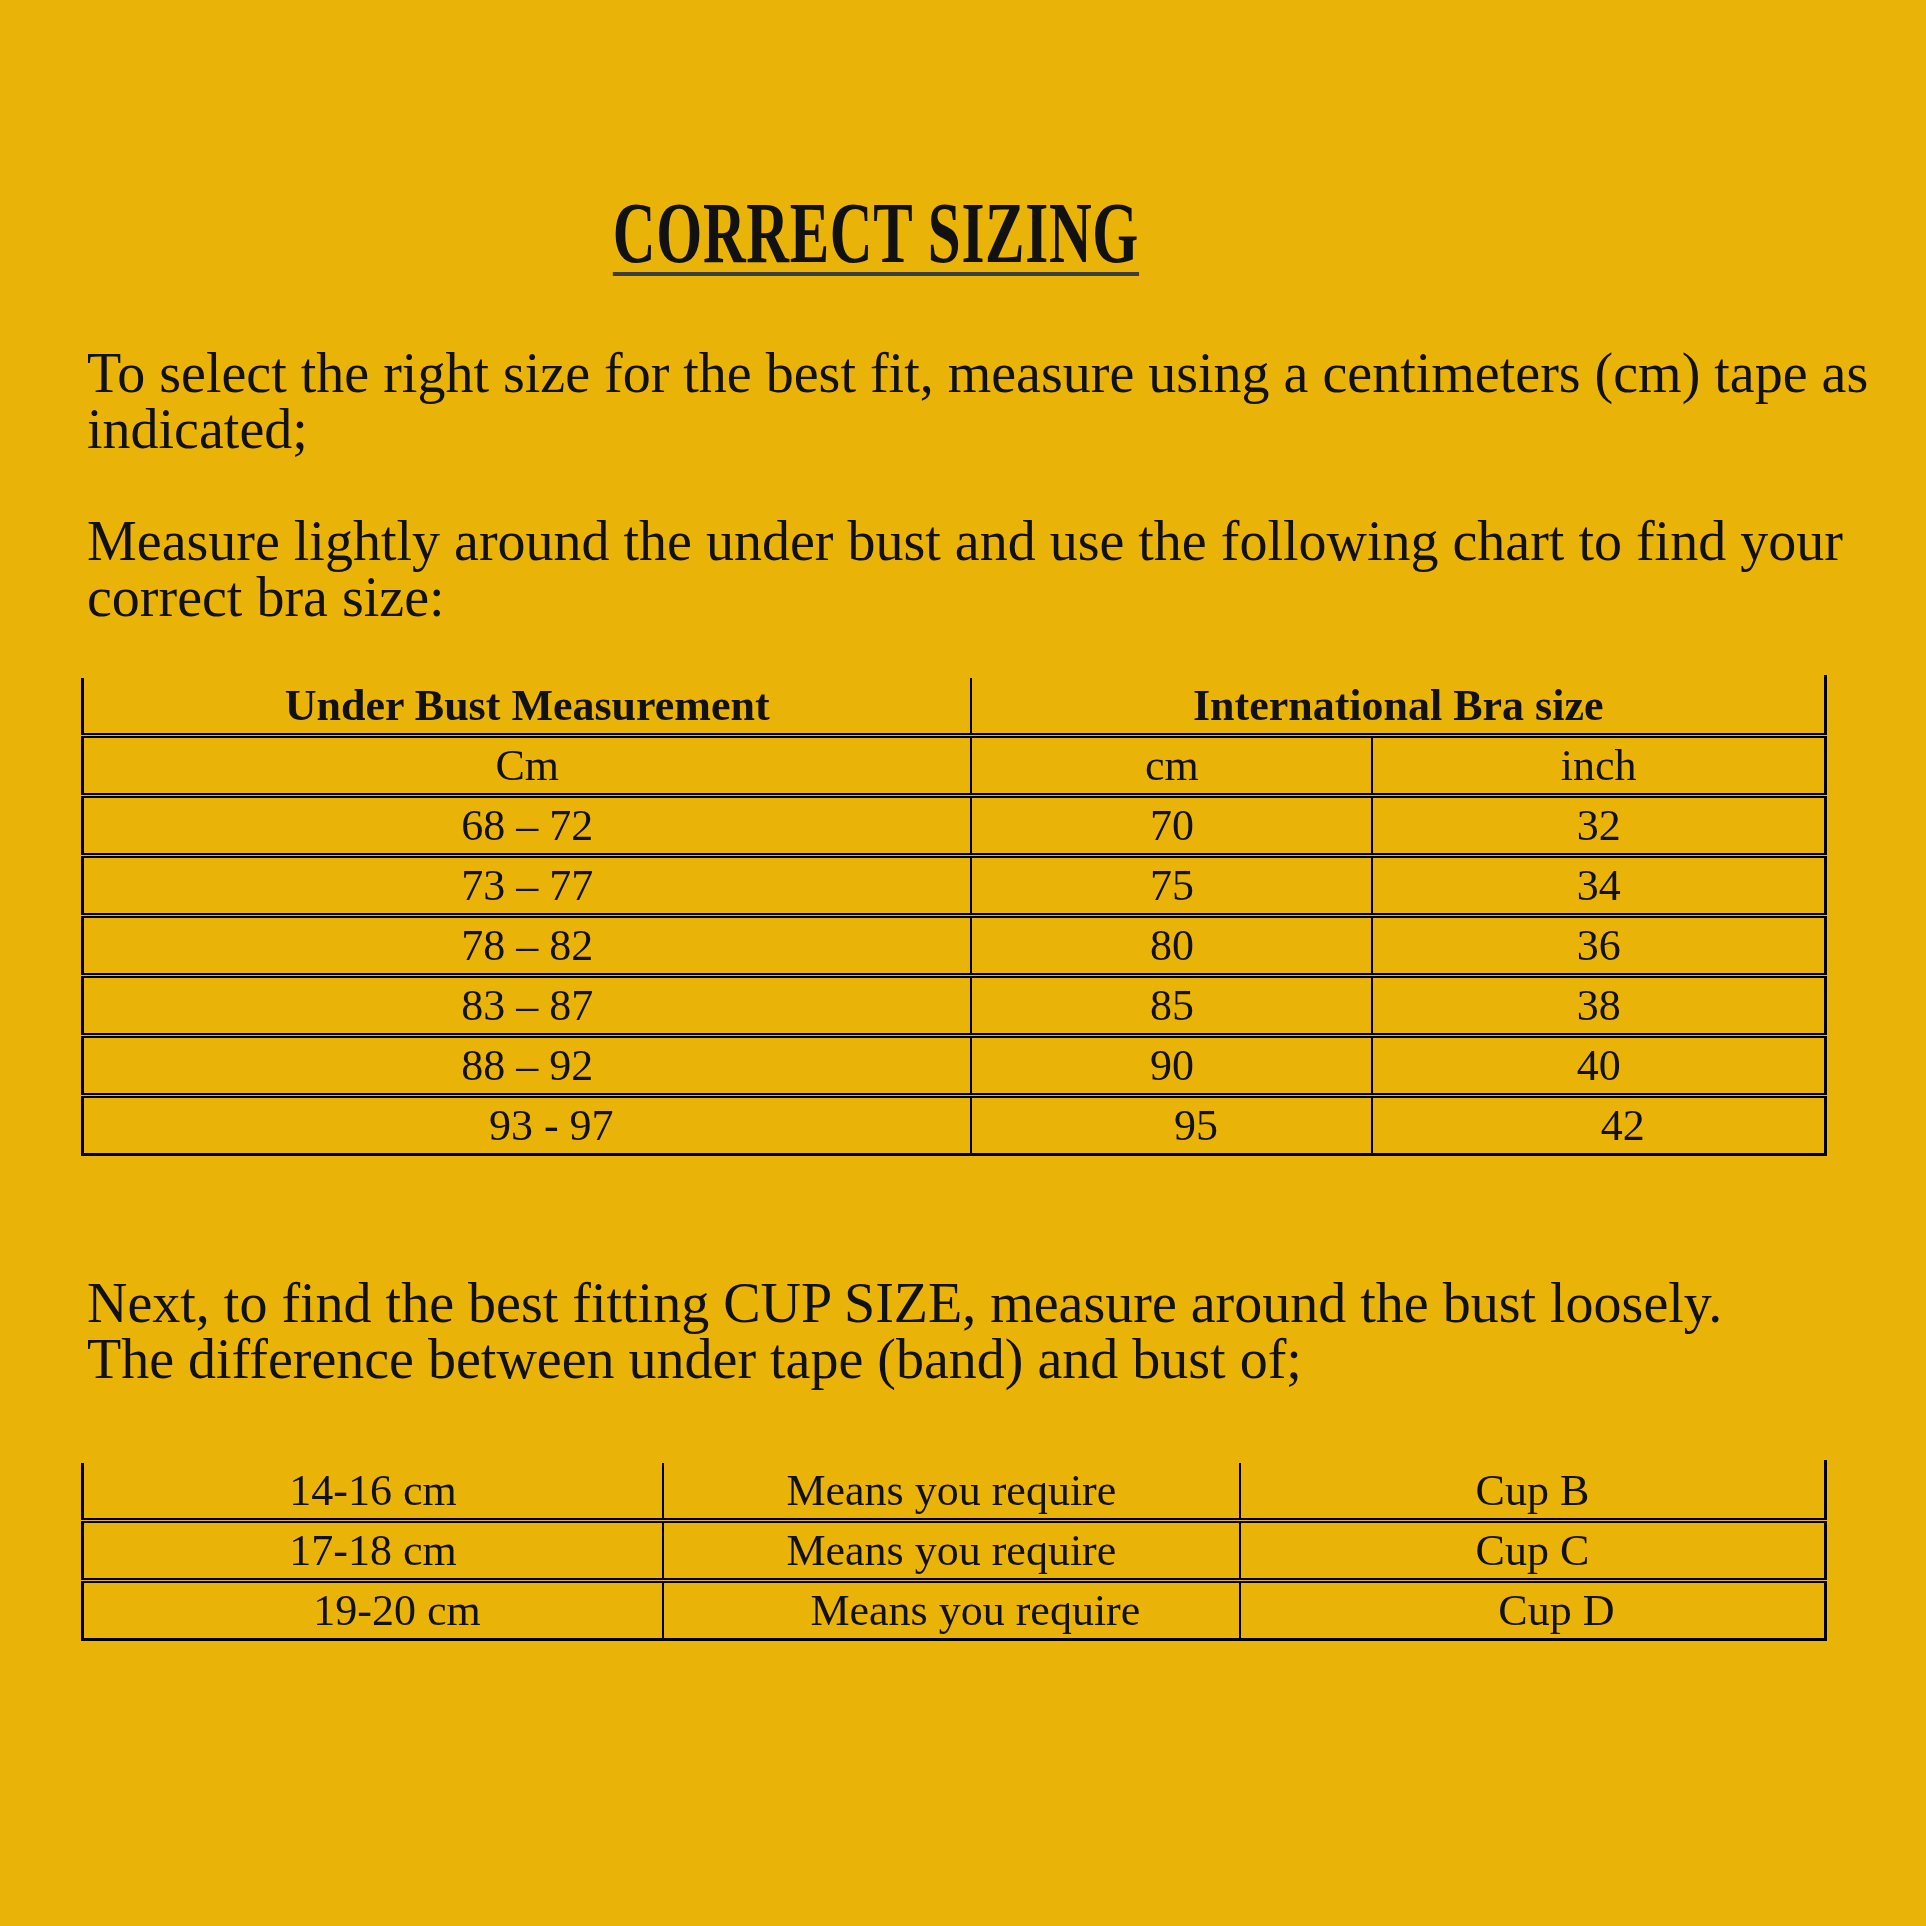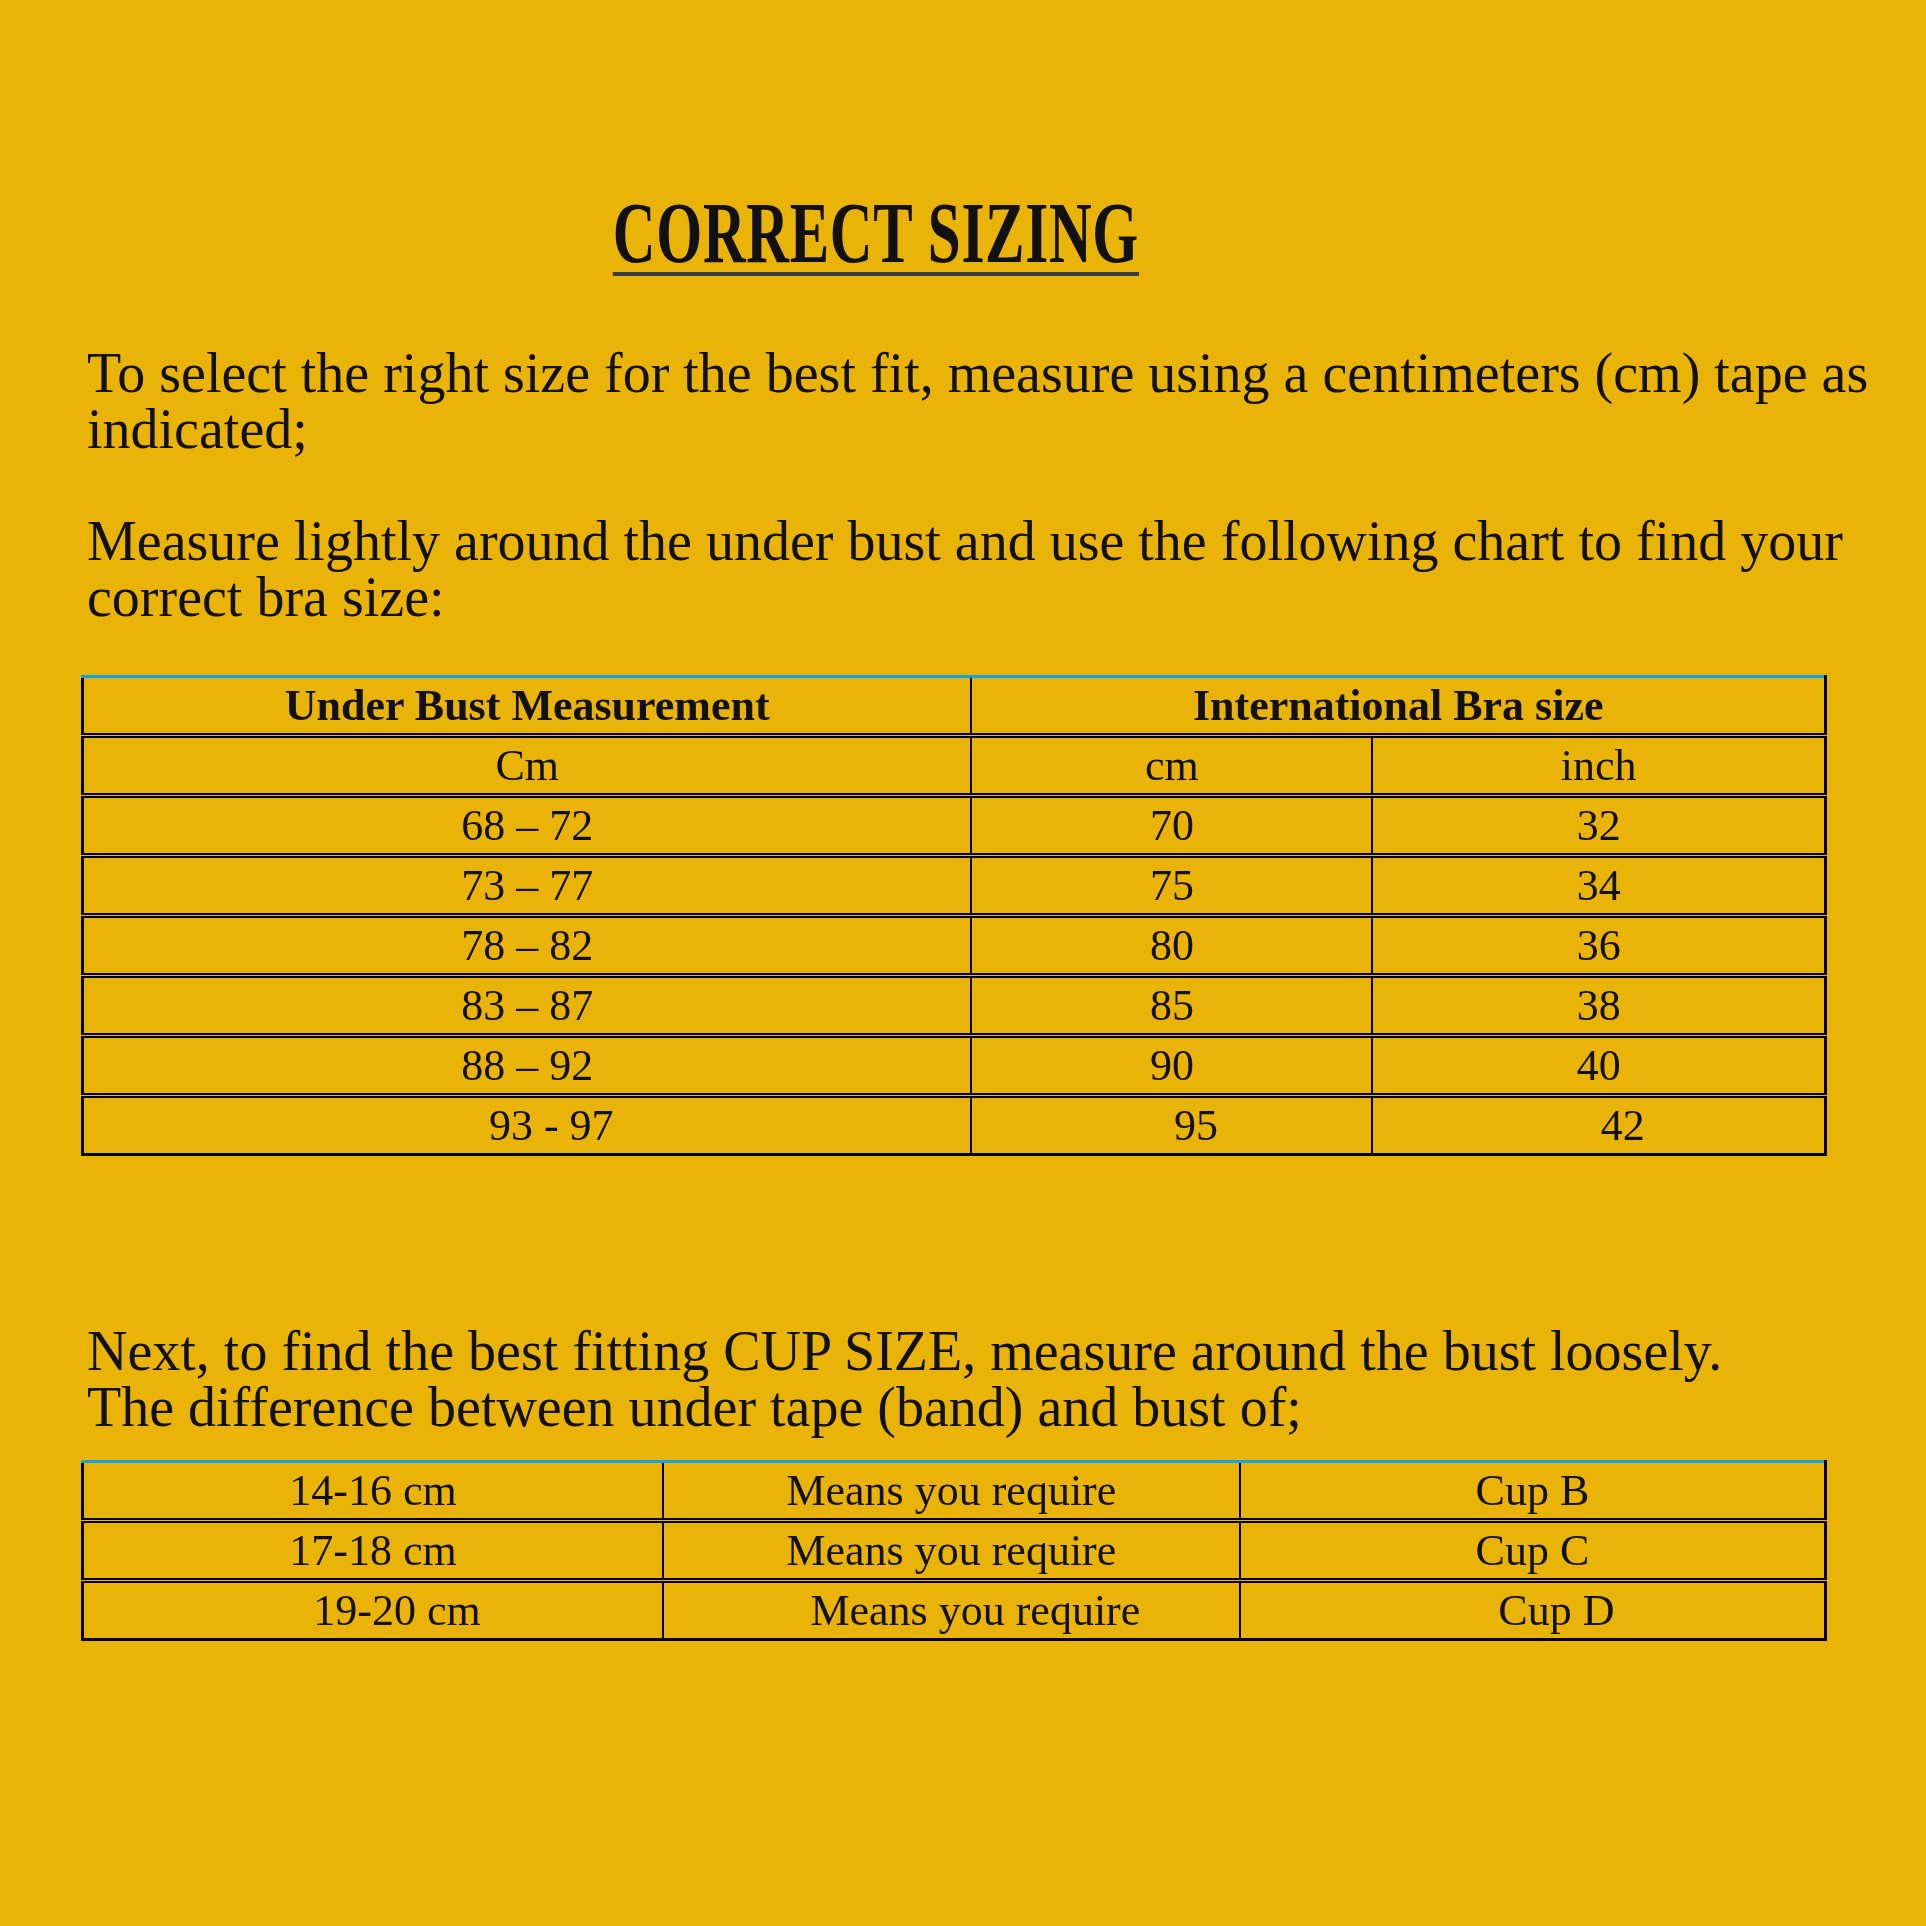--- a/index.html
+++ b/index.html
@@ -43,21 +43,21 @@
   .para {
     position: absolute;
     left: 87px;
     width: 1772px;
     font-size: 56px;
     line-height: 56px;
     white-space: nowrap;
   }
   .para1 { top: 345px; }
   .para2 { top: 513px; }
-  .para3 { top: 1275px; margin-top: 48px; }
+  .para3 { top: 1275px; }
 
   
   .tbl {
     position: absolute;
     left: 81px;
     width: 1746px;
     border-collapse: collapse;
     table-layout: fixed;
     font-size: 44px;
     color: #111111;
@@ -66,21 +66,21 @@
     border-left: 2px solid #000;
     border-right: 2px solid #000;
     border-top: 5px double #000;
     border-bottom: 5px double #000;
     text-align: center;
     vertical-align: middle;
     padding: 0;
     height: 55px;
     overflow: hidden;
   }
-  .tbl tr:first-child > td { border-top: 3px solid #0ea5e9; }
+  .tbl tr:first-child > td { border-top: 3px solid #eab308; }
   .tbl tr:last-child  > td { border-bottom: 3px solid #000; padding-left: 48px; }
   .tbl td:first-child { border-left: 3px solid #000; }
   .tbl td:last-child  { border-right: 3px solid #000; }
   .tbl .b { font-weight: bold; }
   #size-table { top: 675px; }
   #cup-table  { top: 1460px; }
 </style>
 </head>
 <body>
 

